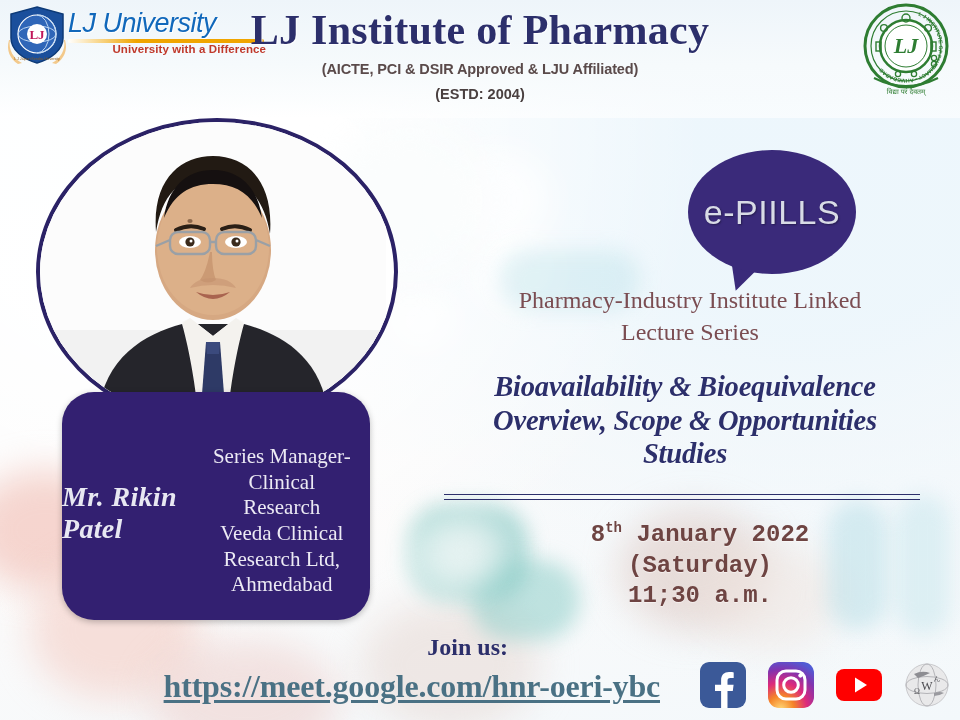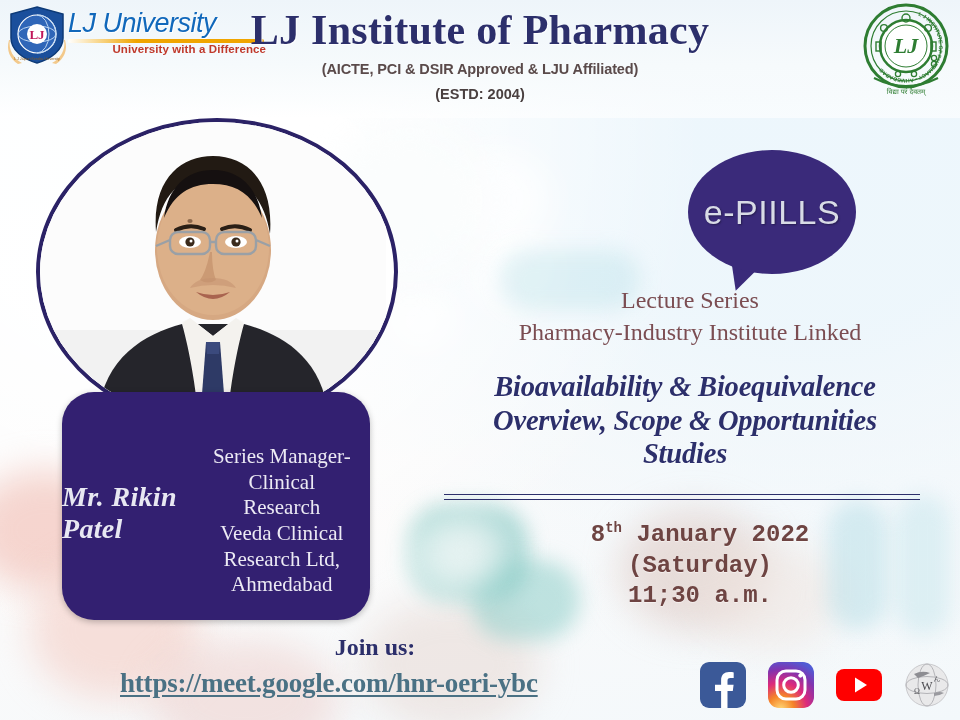--- a/index.html
+++ b/index.html
@@ -109,27 +109,27 @@
   }
   
   .datebox{
     position:absolute;left:540px;top:520px;width:320px;text-align:center;
     font-family:Liberation Mono, monospace;font-weight:bold;font-size:24px;
     color:#6e4442;line-height:1.28;text-shadow:0 1px 1px rgba(255,255,255,.55);
   }
   .datebox sup{font-size:14px;vertical-align:super;}
   
   .join-label{
-    position:absolute;left:250px;top:634px;width:250px;text-align:center;
+    position:absolute;left:258px;top:634px;width:250px;text-align:right;
     font-family:"Liberation Serif",serif;font-weight:bold;font-size:24px;
     color:#2c2f6b;
   }
   .join-link{
-    position:absolute;left:120px;top:668px;width:540px;text-align:left;
-    font-family:"Liberation Serif",serif;font-weight:bold;font-size:27px;
+    position:absolute;left:120px;top:668px;width:540px;text-align:right;
+    font-family:"Liberation Serif",serif;font-weight:bold;font-size:32px;
     color:#4a7184;text-decoration:underline;letter-spacing:-.2px;
     text-underline-offset:3px;cursor:pointer;
   }
   
   .socials{position:absolute;left:700px;top:662px;display:flex;gap:22px;align-items:center;}
   .ic{width:46px;height:46px;border-radius:9px;display:block;}
 </style>
 </head>
 <body>
 
@@ -247,22 +247,22 @@
       <div>Ahmedabad</div>
     </div>
   </div>
 
   <div class="bubble-tail"></div>
   <div class="bubble">
     <span>e-PIILLS</span>
   </div>
 
   <div class="series">
+    <div>Pharmacy-Industry Institute Linked</div>
     <div>Lecture Series</div>
-    <div>Pharmacy-Industry Institute Linked</div>
   </div>
 
   <div class="lec-title">
     <div>Bioavailability &amp; Bioequivalence</div>
     <div>Overview, Scope &amp; Opportunities</div>
     <div>Studies</div>
   </div>
   <div class="rule"></div>
 
   <div class="datebox">

